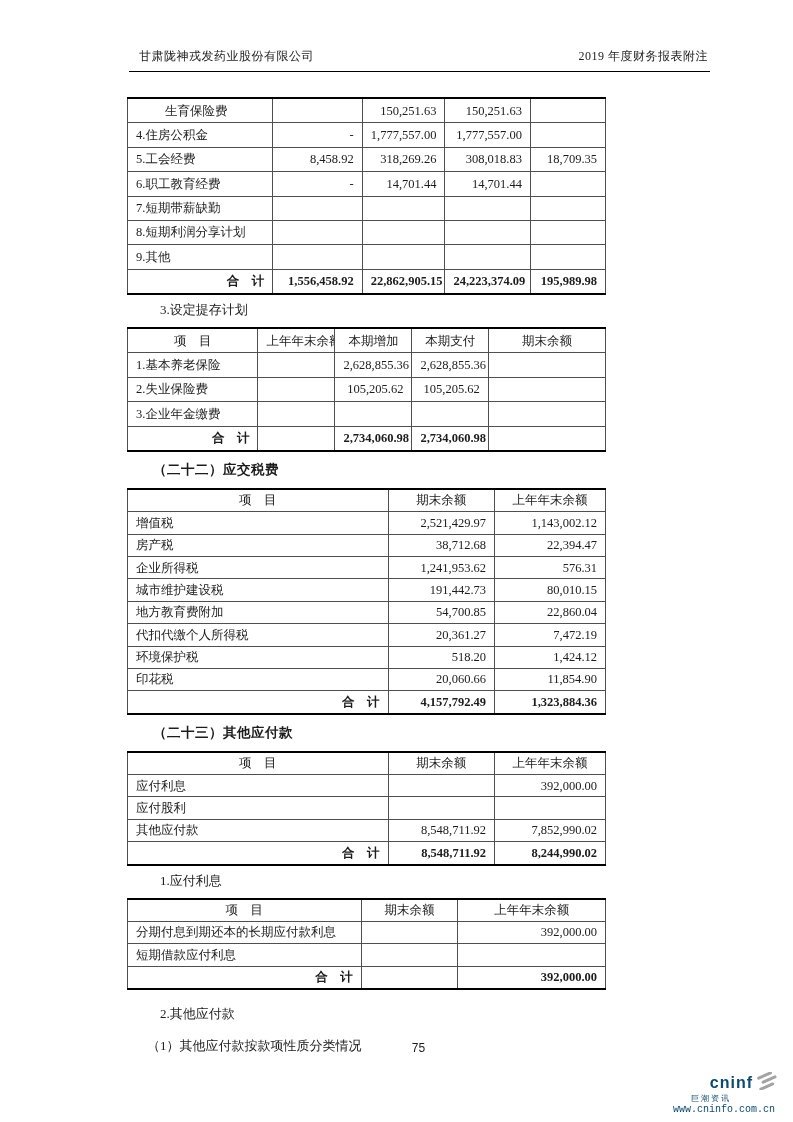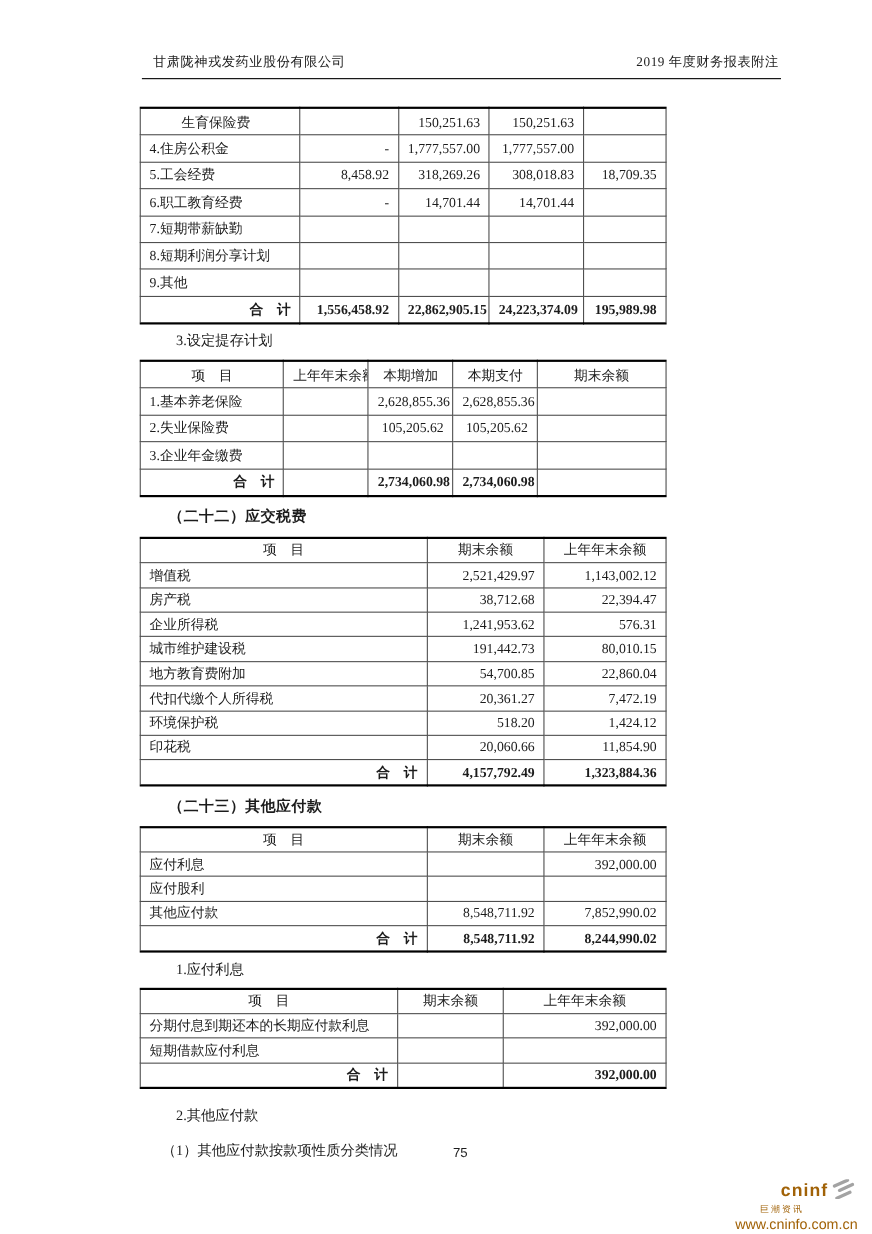--- a/index.html
+++ b/index.html
@@ -45,29 +45,29 @@
   .note-line.paren { margin-left:20px; }
   .nl1 { margin-top:15px; }
   .nl2 { margin-top:14px; }
   .page-number {
     position:absolute; top:1041px; left:127px; width:583px;
     text-align:center; font-size:12px;
     font-family:"Liberation Sans","DejaVu Sans",sans-serif;
   }
   .cninfo-logo {
     position:absolute; right:8px; top:1072px; width:120px;
-    text-align:center; color:#a16207;
+    text-align:center; color:#0c4a6e;
     font-family:"Liberation Sans","DejaVu Sans",sans-serif;
     line-height:1.05;
   }
   .logo-row { display:flex; align-items:center; justify-content:flex-end; padding-right:6px; }
   .logo-word { font-size:16px; font-weight:700; letter-spacing:1px; }
   .logo-mark { margin-left:2px; }
   .logo-sub { font-size:8px; letter-spacing:2px; padding-right:28px; margin-top:1px; }
-  .logo-url { font-size:13px; margin-top:2px; padding-right:2px; }
+  .logo-url { font-size:10px; margin-top:2px; padding-right:2px;font-family:Liberation Mono, monospace; }
 </style>
 </head>
 <body>
 
 <div class="page-header">
   <span>甘肃陇神戎发药业股份有限公司</span>
   <span>2019 年度财务报表附注</span>
 </div>
 
 <div class="content">

